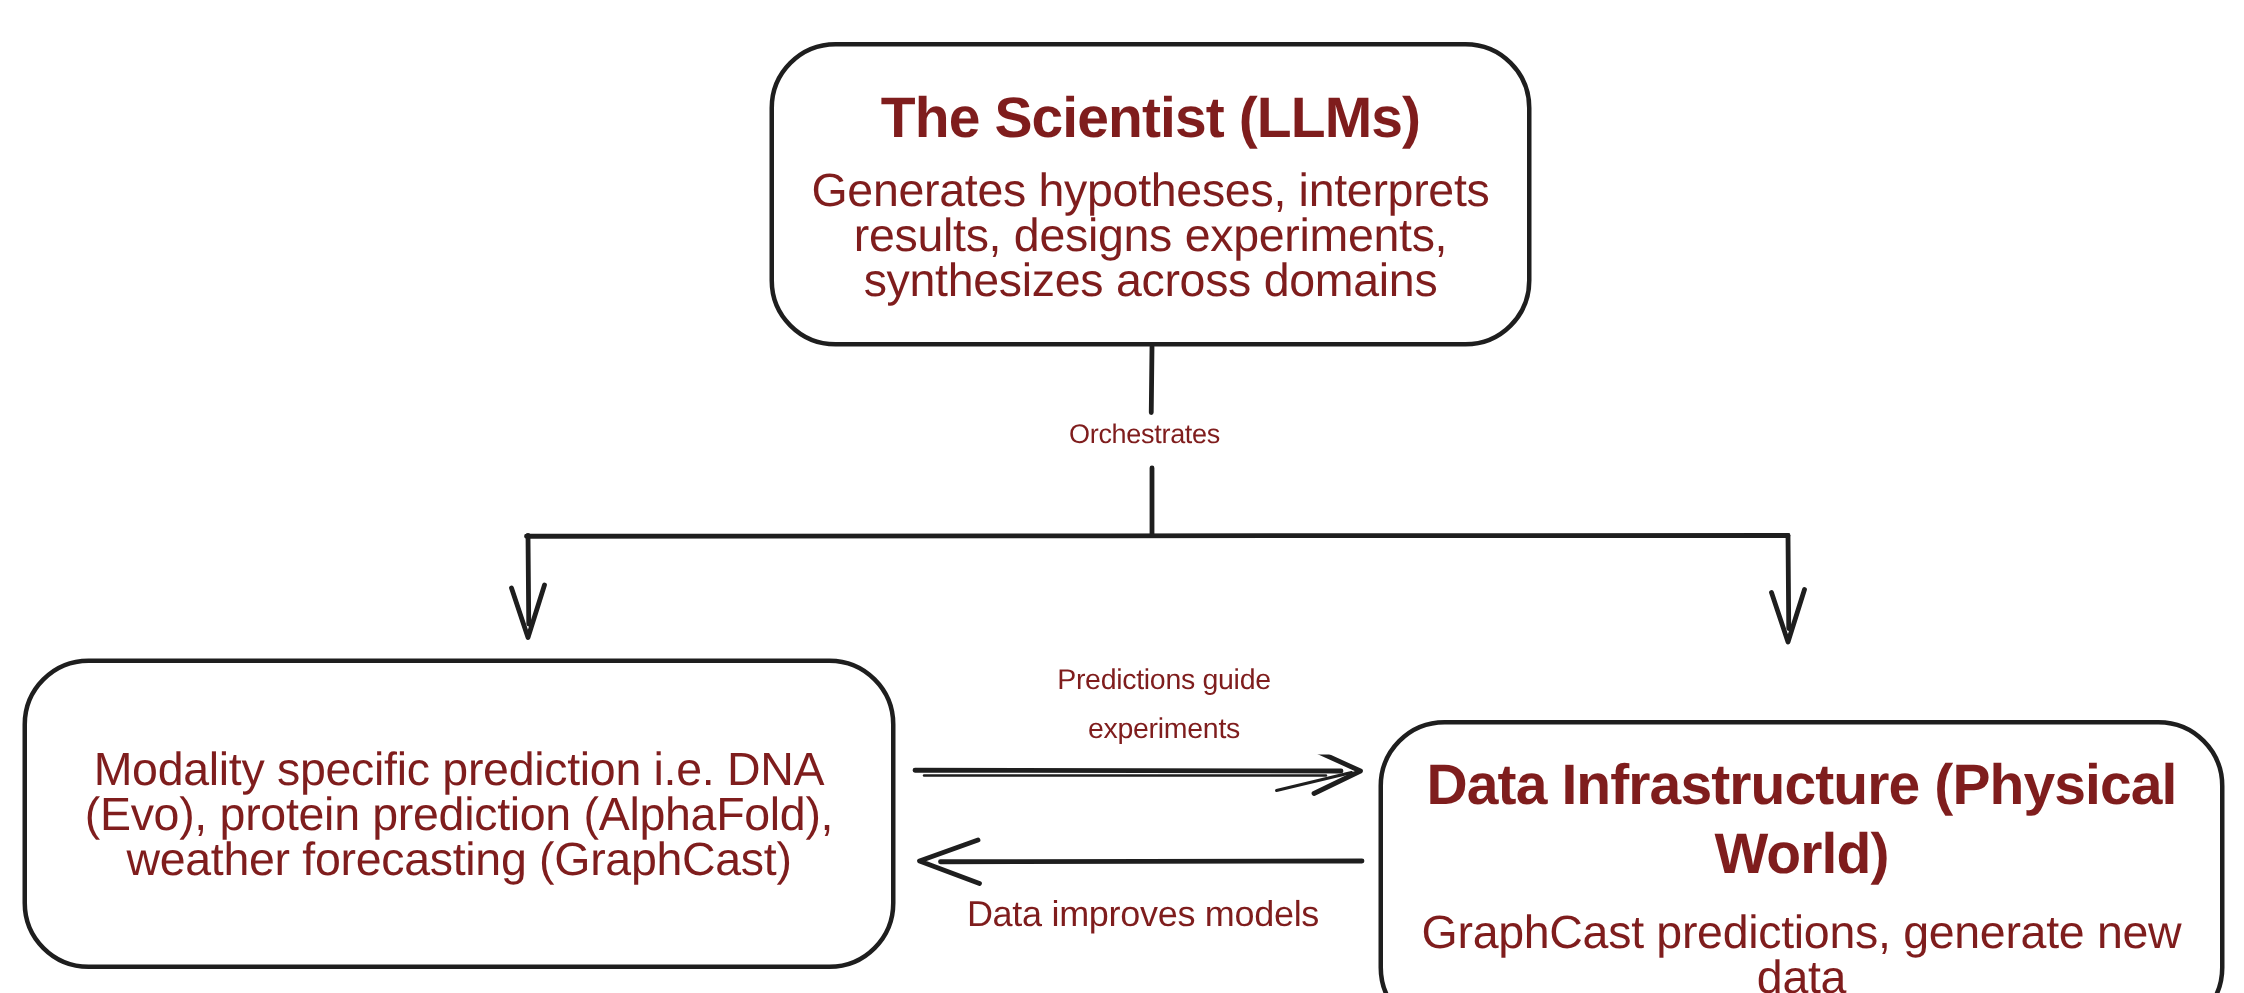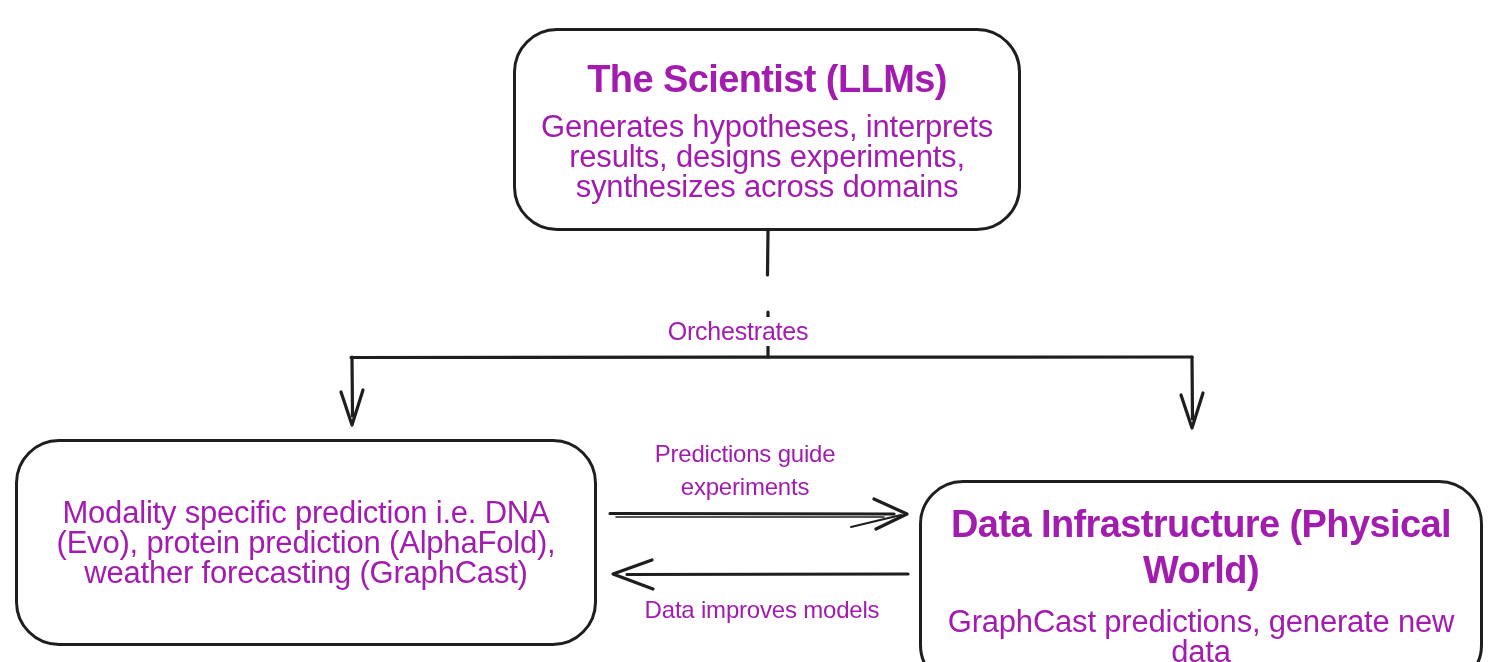--- a/index.html
+++ b/index.html
@@ -6,21 +6,21 @@
     margin: 0;
     padding: 0;
     background: #ffffff;
   }
   #canvas {
     position: relative;
     width: 1496px;
     height: 662px;
     background: #ffffff;
     font-family: "Liberation Sans", sans-serif;
-    color: #a21caf;
+    color: #7f1d1d;
     overflow: hidden;
   }
   .connectors {
     position: absolute;
     left: 0;
     top: 0;
     pointer-events: none;
   }
   .node {
     position: absolute;
@@ -55,33 +55,32 @@
   #node-data-infra .node-title { max-width: 505px; margin-bottom: 14px; }
   #node-data-infra .node-desc { max-width: 520px; }
 
   .edge-label {
     position: absolute;
     text-align: center;
     background: #ffffff;
     letter-spacing: -0.2px;
   }
   #label-orchestrates {
-    left: 738px;
+    left: 763px;
     top: 279px;
     transform: translateX(-50%);
-    font-size: 25px;
+    font-size: 18px;
     white-space: nowrap;
-    margin-top: 38px;
   }
   #label-predictions {
-    left: 745px;
+    left: 776px;
     top: 437px;
     transform: translateX(-50%);
     width: 240px;
-    font-size: 24px;
+    font-size: 19px;
     line-height: 33px;
   }
   #label-data-improves {
     left: 762px;
     top: 596px;
     transform: translateX(-50%);
     font-size: 24px;
     white-space: nowrap;
     text-align: center;
   }

